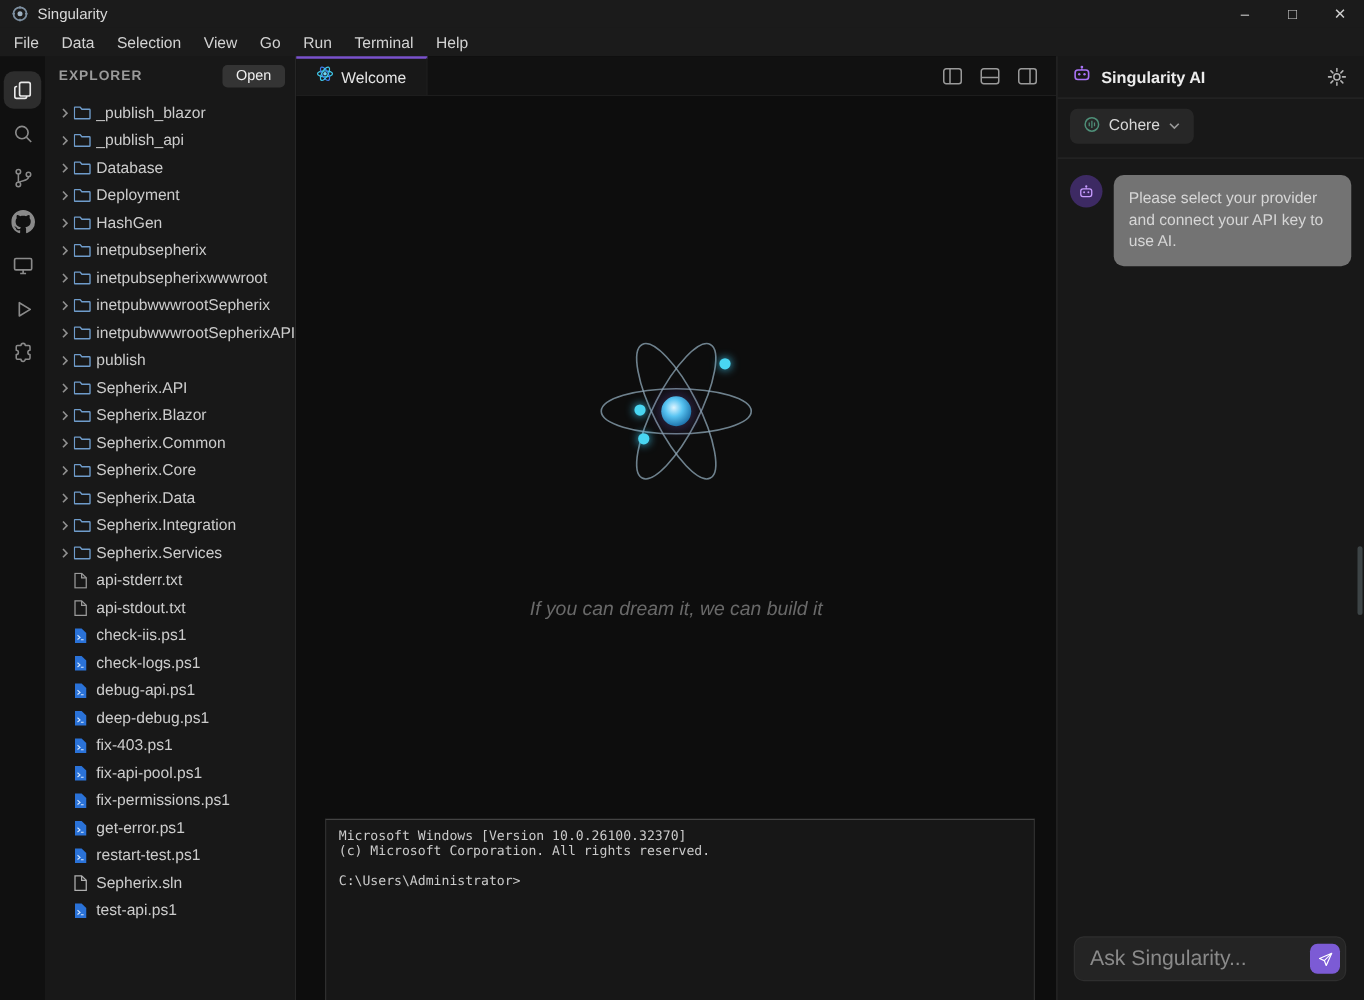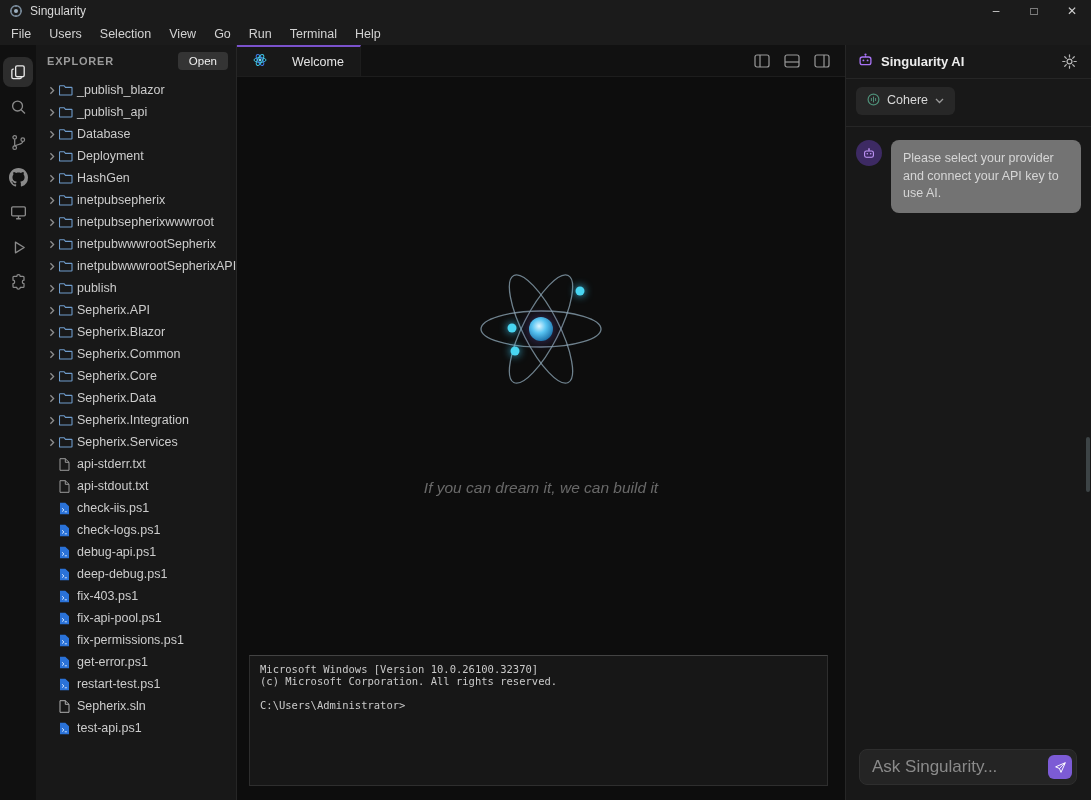--- a/index.html
+++ b/index.html
@@ -41,31 +41,31 @@
   .tree-row { height:22px; display:flex; align-items:center; padding-left:9px; cursor:pointer; }
   .chev { width:14px; display:inline-flex; justify-content:center; flex:0 0 auto; }
   .ficon { width:18px; display:inline-flex; flex:0 0 auto; }
   .flabel { font-size:12.5px; color:#cccccc; white-space:nowrap; }
 
   
   .editor { flex:1; display:flex; flex-direction:column; min-width:0; background:#0d0d0d; }
   .tabbar { height:32px; background:#111111; display:flex; align-items:stretch; border-bottom:1px solid #1d1d1d; flex:0 0 auto; }
   .tab { display:flex; align-items:center; gap:6px; padding:0 16px; background:#181818;
          border-top:2px solid #7a52cc; border-right:1px solid #1d1d1d; cursor:pointer; }
-  .tab-label { font-size:12.5px; color:#e4e4e4;margin-left:19px; }
+  .tab-label { font-size:12.5px; color:#e4e4e4; }
   .tab-actions { margin-left:auto; display:flex; align-items:center; gap:8px; padding-right:12px; }
   .ta-btn { width:22px; height:22px; display:flex; align-items:center; justify-content:center;
             border-radius:4px; cursor:pointer; color:#9a9a9a; }
   .editor-content { flex:1; position:relative; background:#0d0d0d; }
   .atom-wrap { position:absolute; left:50%; top:170px; transform:translateX(-50%); }
   .tagline { position:absolute; top:402px; width:100%; text-align:center; font-style:italic;
              font-size:15.5px; color:#696969; }
 
   
-  .terminal { position:absolute; left:12px; right:17px; top:578px; height:131px; background:#171717;
+  .terminal { position:absolute; left:23px; right:17px; top:578px; height:146px; background:#171717;
               border:1px solid #2e2e2e; border-top:1px solid #434343; padding:7px 10px; cursor:text; }
   .term-line { font-family:"DejaVu Sans Mono", monospace; font-size:10.5px; line-height:12px; color:#cacaca;
                white-space:pre; }
 
   
   .ai-panel { width:246px; background:#181818; border-left:1px solid #262626; display:flex;
               flex-direction:column; flex:0 0 auto; position:relative; }
   .ai-header { height:34px; display:flex; align-items:center; gap:7px; padding:0 11px;
                border-bottom:1px solid #262626; flex:0 0 auto; }
   .ai-title { font-size:13px; color:#ececec; font-weight:bold; }
@@ -106,21 +106,21 @@
     <span class="app-title">Singularity</span>
     <div class="win-controls">
       <span class="win-btn">–</span>
       <span class="win-btn">□</span>
       <span class="win-btn">✕</span>
     </div>
   </div>
 
   <div class="menubar">
       <span class="menu-item">File</span>
-      <span class="menu-item">Users</span>
+      <span class="menu-item">Data</span>
       <span class="menu-item">Selection</span>
       <span class="menu-item">View</span>
       <span class="menu-item">Go</span>
       <span class="menu-item">Run</span>
       <span class="menu-item">Terminal</span>
       <span class="menu-item">Help</span>
     </div>
 
   <div class="main">
 

